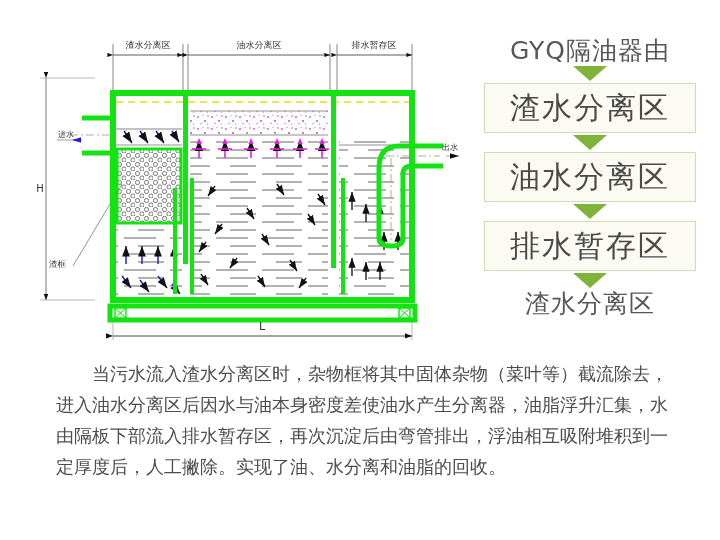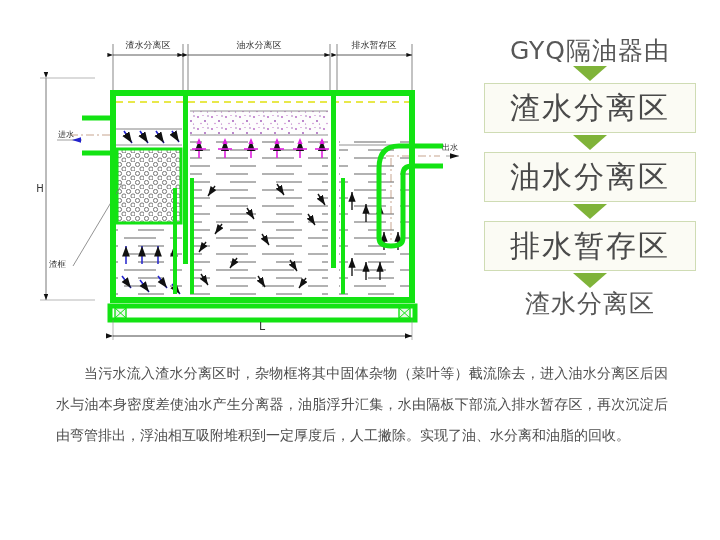--- a/index.html
+++ b/index.html
@@ -40,21 +40,21 @@
     box-sizing:border-box;
   }
   .flow-box span{
     font-size:30px;color:#4a4a4a;letter-spacing:2px;line-height:1;
     white-space:nowrap;
   }
 
   
   .para{
     position:absolute;left:56px;top:358px;width:612px;
-    color:#4d4d4d;font-size:14px;line-height:31px;
+    color:#4d4d4d;font-size:18px;line-height:31px;
     text-align:justify;text-justify:inter-ideograph;
   }
   .para p{margin:0;text-indent:2em;}
 </style>
 </head>
 <body>
 
 <div id="root">
 
   <div class="diagram">

